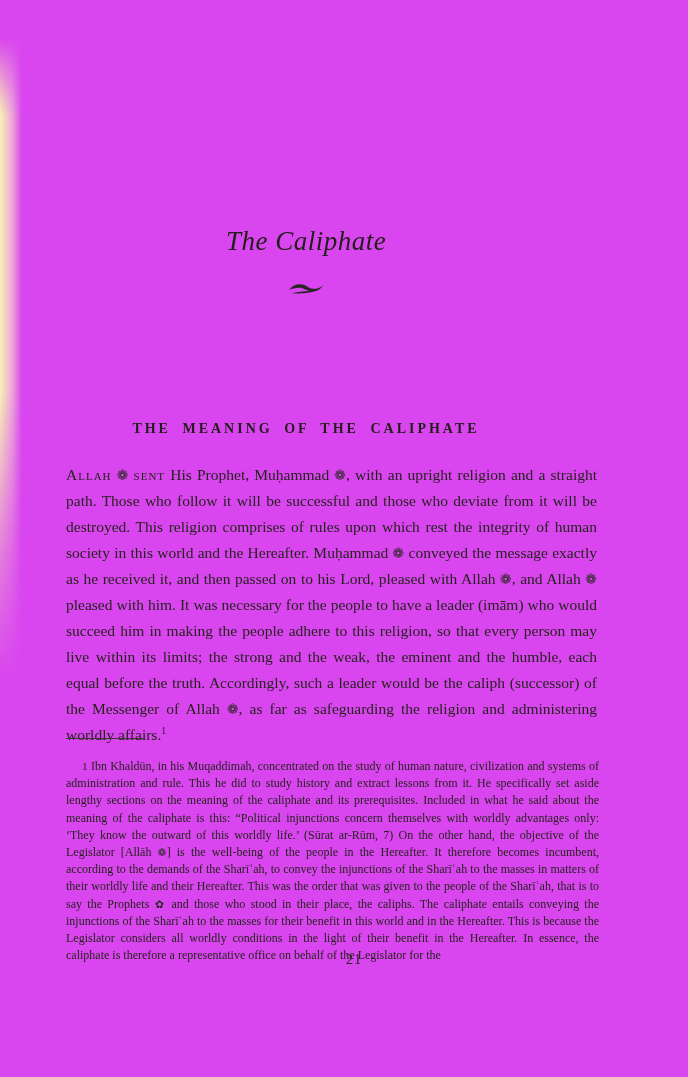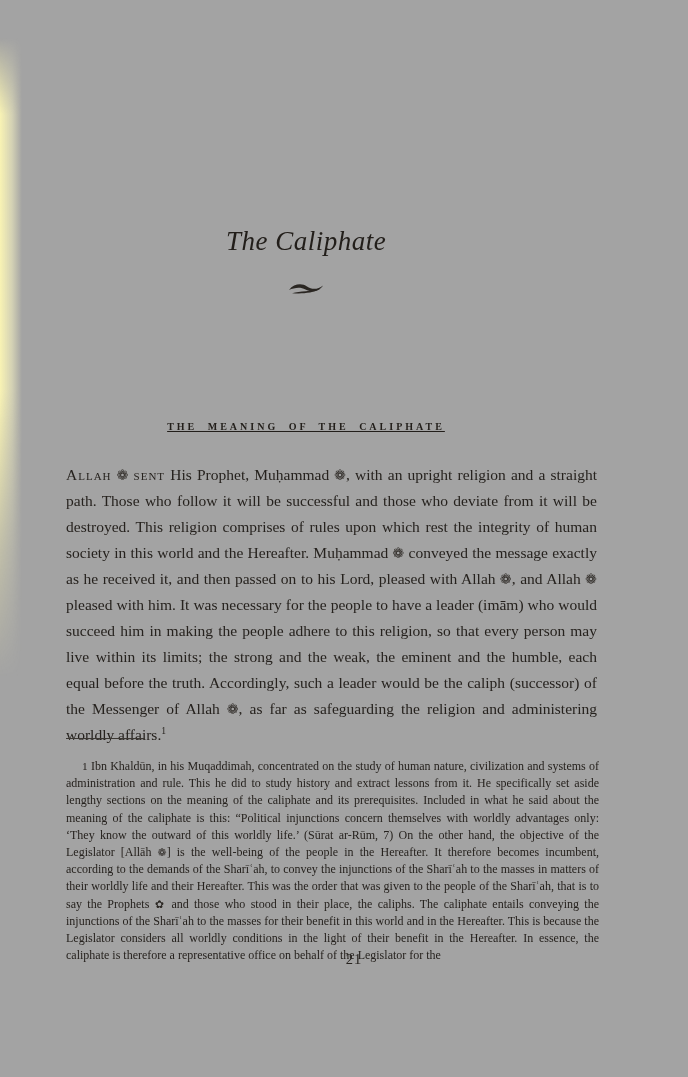--- a/index.html
+++ b/index.html
@@ -1,19 +1,19 @@
 <!DOCTYPE html>
 <html><head>
 <meta charset="utf-8">
 <style>
   html,body{margin:0;padding:0;}
   #page{
     position:relative;
     width:688px;height:1077px;
-    background:#a3a3a3;
+    background:#d946ef;
     overflow:hidden;
     font-family:"Liberation Serif","DejaVu Serif",serif;
     color:#26221e;
   }
   
   #edge-glow{
     position:absolute;left:0;top:38px;width:22px;height:640px;
     background:linear-gradient(to right,#f9f3b4 0%,rgba(250,246,195,.55) 55%,rgba(252,250,215,0) 100%);
     -webkit-mask-image:linear-gradient(to bottom,transparent 0%,#000 12%,#000 55%,rgba(0,0,0,.35) 80%,transparent 100%);
     mask-image:linear-gradient(to bottom,transparent 0%,#000 12%,#000 55%,rgba(0,0,0,.35) 80%,transparent 100%);
@@ -22,26 +22,25 @@
   #chapter-title{
     top:226px;
     font-style:italic;
     font-size:27px;
     letter-spacing:.5px;
     color:#221e1a;
   }
   #ornament-wrap{top:280px;}
   #section-heading{
     top:421px;
-    font-size:10px;
+    font-size:14px;
     font-weight:bold;
     letter-spacing:3px;
     word-spacing:5px;
     color:#221e1a;
-    text-decoration:underline;
   }
   #body-text{
     position:absolute;top:430px;left:66px;width:531px;
     font-size:15.5px;line-height:26px;
     text-align:justify;
     margin-top:32px;
   }
   .run-sc{font-variant:small-caps;letter-spacing:1px;}
   .run-i{}
   .run-sup{font-size:.62em;vertical-align:super;line-height:0;}

